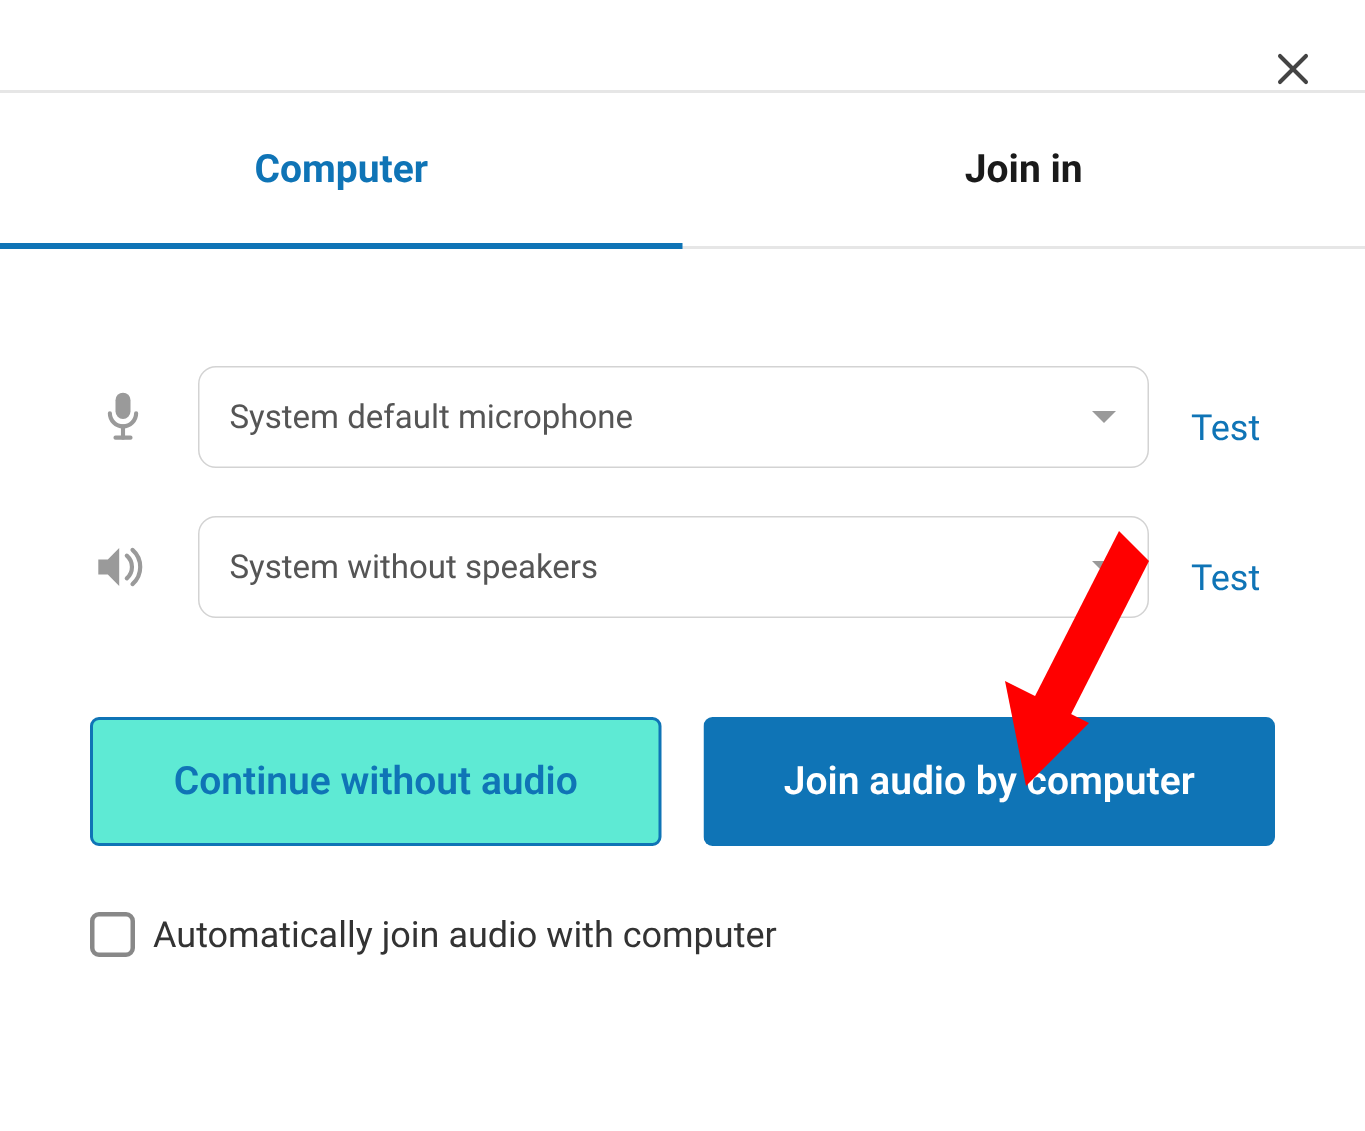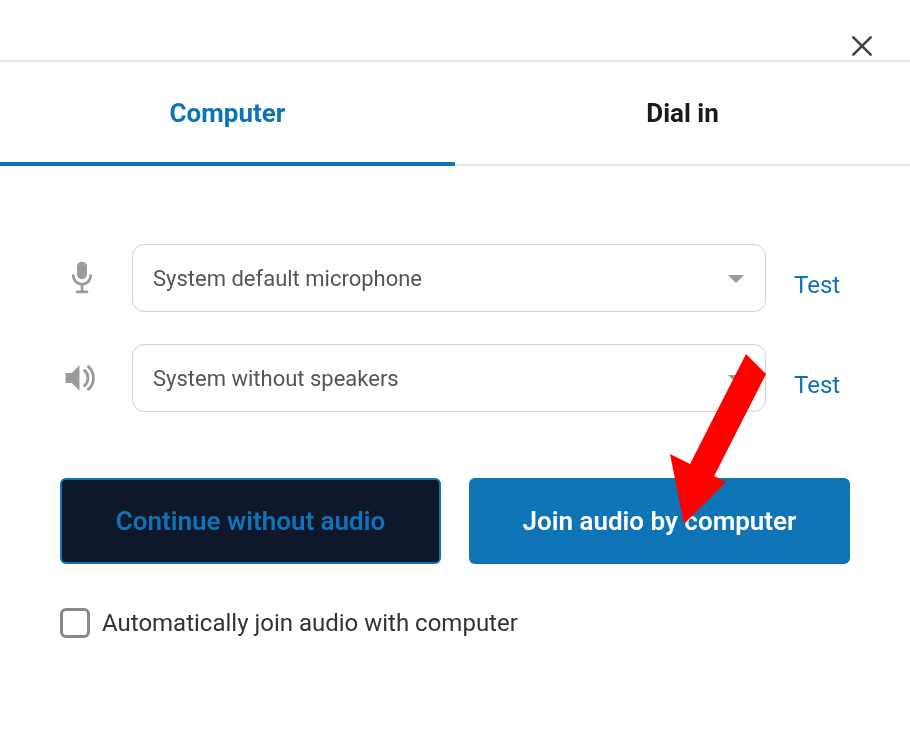--- a/index.html
+++ b/index.html
@@ -113,21 +113,21 @@
     font-weight: 600;
     display: flex;
     align-items: center;
     justify-content: center;
     cursor: pointer;
     border: 2px solid transparent;
   }
   .btn.secondary {
     border-color: #0f74b6;
     color: #0f74b6;
-    background: #0f172a;
+    background: #5eead4;
     text-align: right;
   }
   .btn.primary {
     background: #0f74b6;
     color: #fff;
   }
   .checkbox-row {
     display: flex;
     align-items: center;
     gap: 12px;
@@ -161,21 +161,21 @@
       <line x1="4" y1="4" x2="20" y2="20"></line>
       <line x1="20" y1="4" x2="4" y2="20"></line>
     </svg>
   </div>
 </div>
 
 <hr class="divider-top">
 
 <div class="tabs">
   <div class="tab active">Computer</div>
-  <div class="tab">Dial in</div>
+  <div class="tab">Join in</div>
 </div>
 
 <div class="content">
 
   <div class="row">
     <div class="icon-col">
       <svg width="30" height="38" viewBox="0 0 24 30" fill="currentColor">
         <rect x="8" y="2" width="8" height="14" rx="4"></rect>
         <path d="M5 13 a7 7 0 0 0 14 0" fill="none" stroke="currentColor" stroke-width="2.2" stroke-linecap="round"></path>
         <line x1="12" y1="20" x2="12" y2="26" stroke="currentColor" stroke-width="2.2" stroke-linecap="round"></line>

